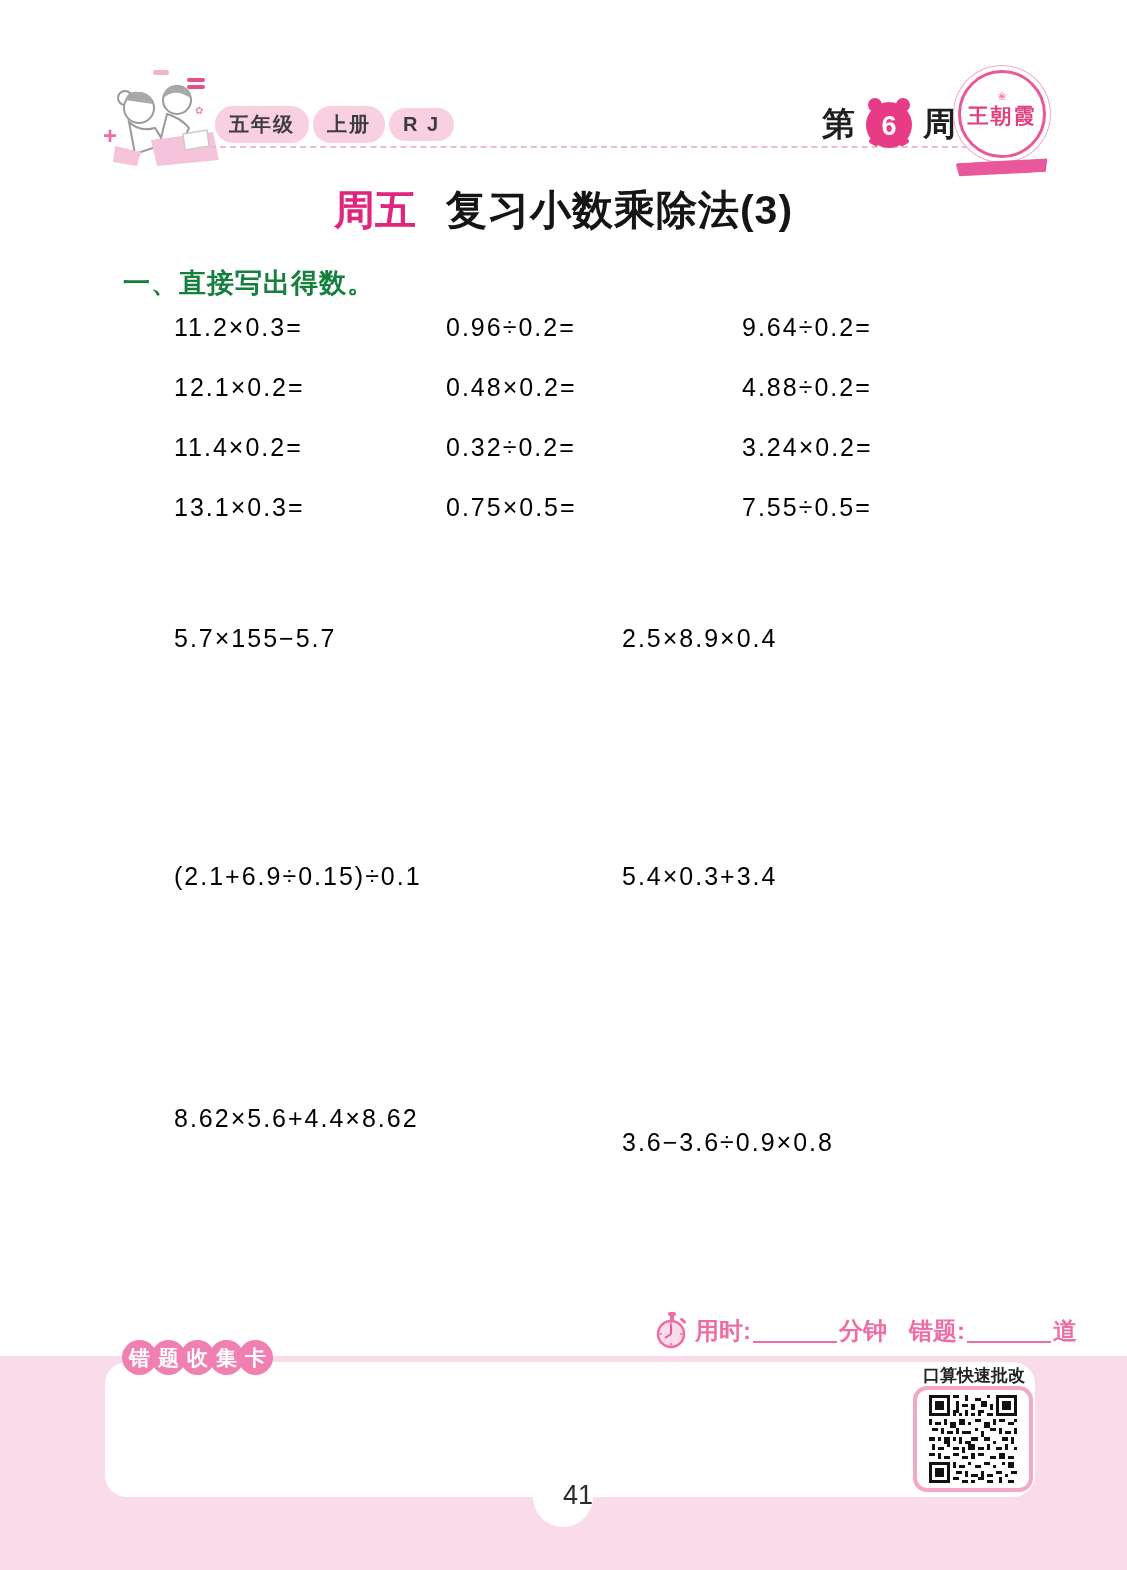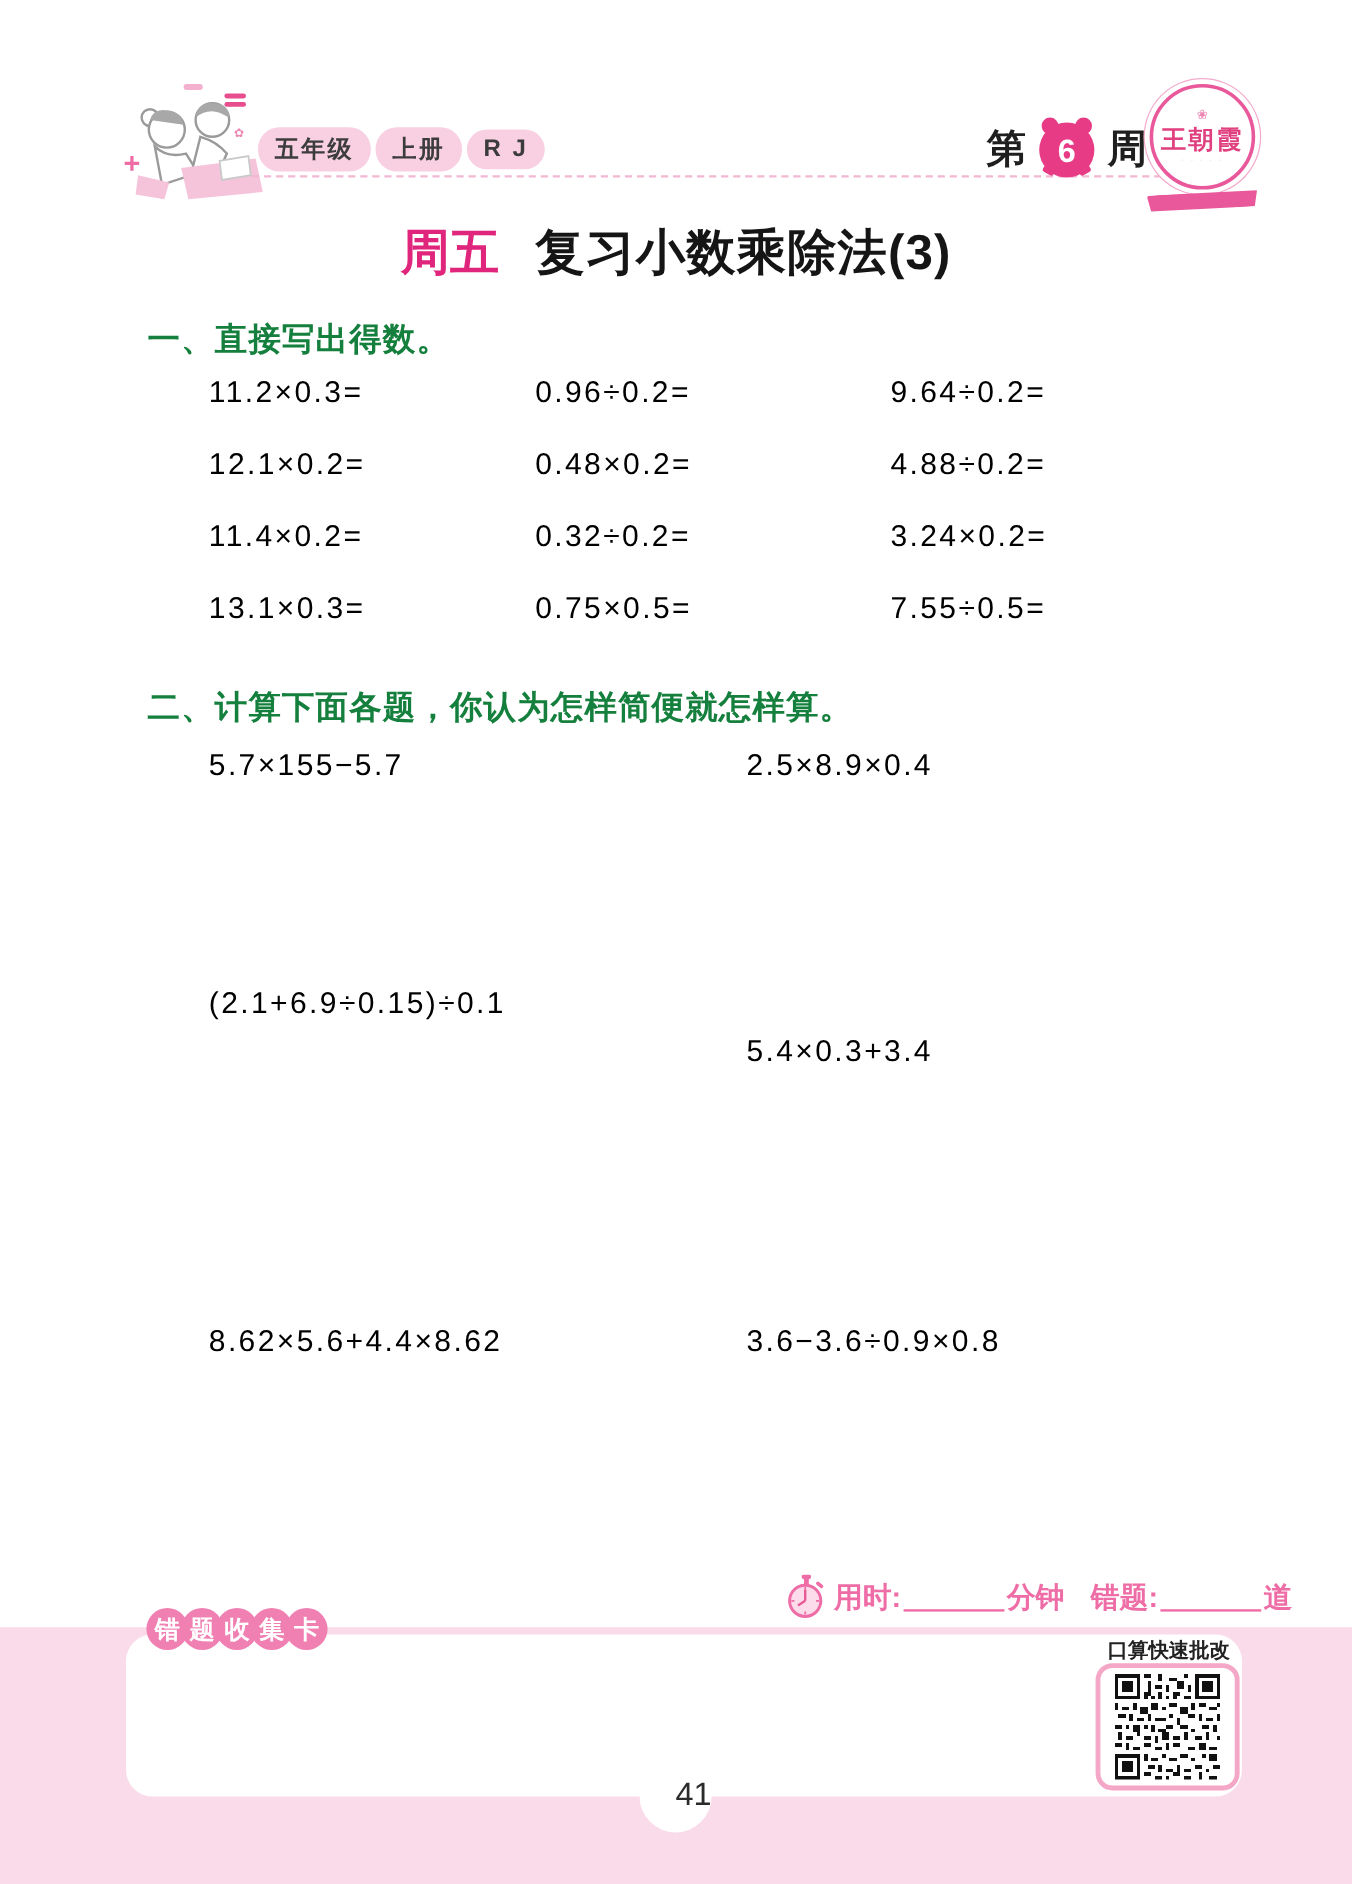--- a/index.html
+++ b/index.html
@@ -142,30 +142,29 @@
   <div class="abs prob" style="left:742px;top:373px;">4.88÷0.2=</div>
 
   <div class="abs prob" style="left:174px;top:433px;">11.4×0.2=</div>
   <div class="abs prob" style="left:446px;top:433px;">0.32÷0.2=</div>
   <div class="abs prob" style="left:742px;top:433px;">3.24×0.2=</div>
 
   <div class="abs prob" style="left:174px;top:493px;">13.1×0.3=</div>
   <div class="abs prob" style="left:446px;top:493px;">0.75×0.5=</div>
   <div class="abs prob" style="left:742px;top:493px;">7.55÷0.5=</div>
 
-  <div class="abs sec-head" style="left:123px;top:571px;">二、计算下面各题，你认为怎样简便就怎样算。</div>
 
   <div class="abs prob" style="left:174px;top:624px;">5.7×155−5.7</div>
   <div class="abs prob" style="left:622px;top:624px;">2.5×8.9×0.4</div>
 
-  <div class="abs prob" style="left:174px;top:822px;">(2.1+6.9÷0.15)÷0.1</div>
+  <div class="abs prob" style="left:174px;top:862px;">(2.1+6.9÷0.15)÷0.1</div>
   <div class="abs prob" style="left:622px;top:862px;">5.4×0.3+3.4</div>
 
   <div class="abs prob" style="left:174px;top:1104px;">8.62×5.6+4.4×8.62</div>
-  <div class="abs prob" style="left:622px;top:1104px;">3.6−3.6÷0.9×0.8</div>
+  <div class="abs prob" style="left:622px;top:1128px;">3.6−3.6÷0.9×0.8</div>
 
   <div class="abs timerline" style="left:655px;top:1312px;text-align:right;">
     <svg width="32" height="38" viewBox="0 0 32 38" style="margin-right:8px;">
       <rect x="13" y="0" width="8" height="4" rx="2" fill="#ef6da6"></rect>
       <rect x="15" y="3" width="4" height="5" fill="#ef6da6"></rect>
       <rect x="25" y="7" width="7" height="3" rx="1.5" fill="#ef6da6" transform="rotate(40 28 8)"></rect>
       <circle cx="16" cy="22" r="13" fill="#fcdcea" stroke="#ef6da6" stroke-width="2.5"></circle>
       <line x1="16" y1="22" x2="16" y2="13" stroke="#e85a96" stroke-width="2"></line>
       <line x1="16" y1="22" x2="10" y2="26" stroke="#e85a96" stroke-width="2"></line>
       <line x1="16" y1="10.5" x2="16" y2="13" stroke="#ef6da6" stroke-width="1.5"></line>

